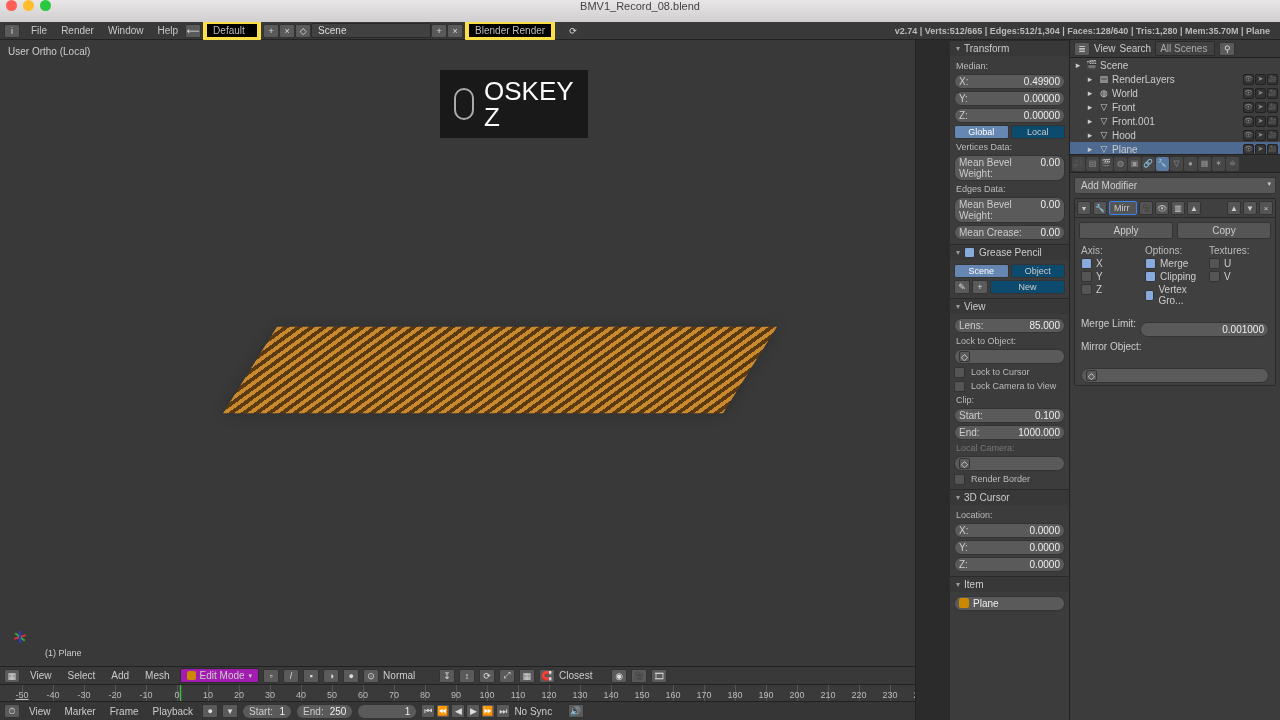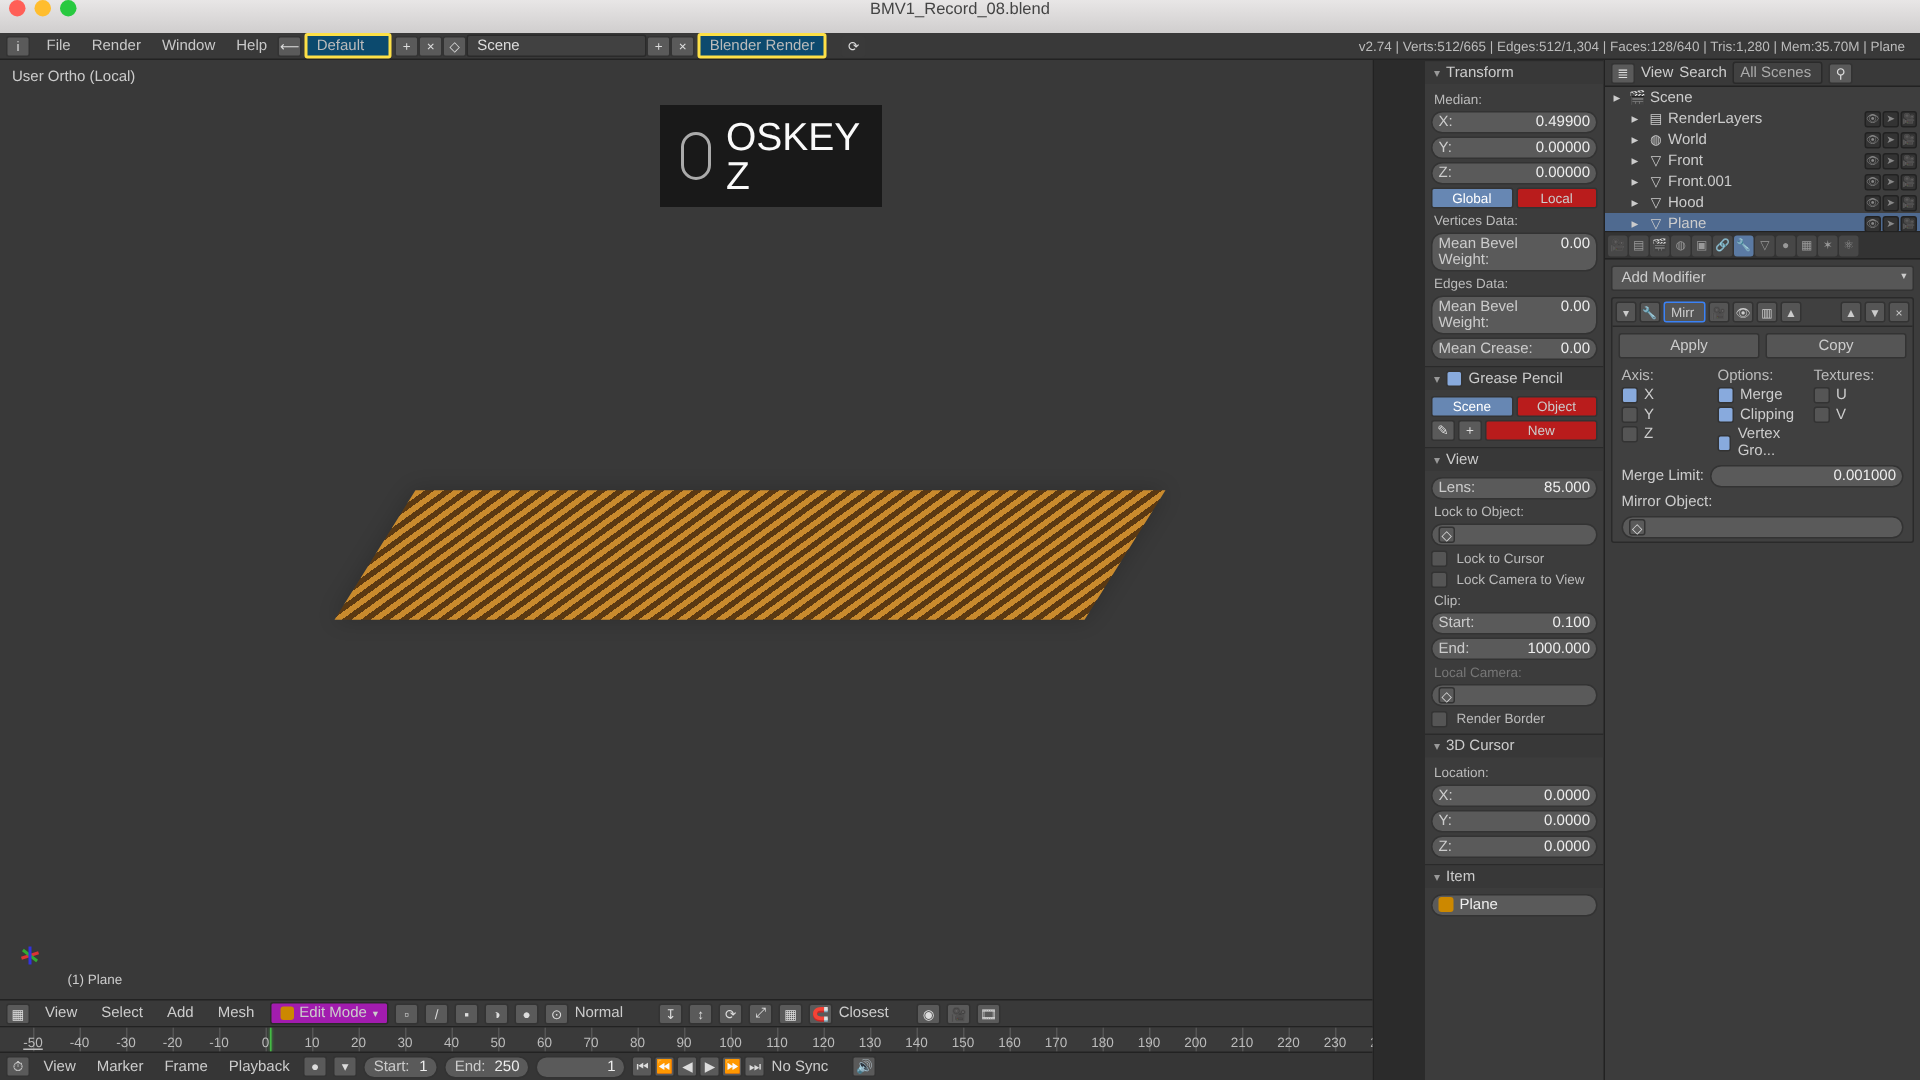--- a/index.html
+++ b/index.html
@@ -6,23 +6,23 @@
 body { width:1280px; height:720px; background:#2b2b2b; overflow:hidden; position:relative; }
 .titlebar { height:22px; background:linear-gradient(#e8e6e6,#d0cece); display:flex; align-items:flex-start; padding:0 6px; position:relative; }
 .traffic { display:flex; gap:6px; }
 .traffic span { width:11px; height:11px; border-radius:50%; display:inline-block; }
 .tf-r { background:#ff5f57; } .tf-y { background:#ffbd2e; } .tf-g { background:#28c940; }
 .titletext { position:absolute; left:50%; transform:translateX(-50%); font-size:11px; color:#444; }
 .menubar { height:18px; background:#393939; border-bottom:1px solid #222; display:flex; align-items:center; color:#c8c8c8; font-size:10px; }
 .menubar .icons-left { padding:0 4px; display:flex; gap:2px; }
 .ib { background:#5a5a5a; border:1px solid #333; width:16px; height:14px; display:flex; align-items:center; justify-content:center; color:#ddd; font-size:9px; border-radius:2px; }
 .menubar .mitem { padding:0 7px; cursor:default; }
-.menubar .dropdown { background:#0c4a6e; border:2px solid #fde047; padding:1px 6px; min-width:58px; color:#bbb; border-radius:2px; margin:0 2px; display:inline-block; }
+.menubar .dropdown { background:#000000; border:4px solid #fde047; padding:1px 6px; min-width:58px; color:#bbb; border-radius:2px; margin:0 2px; display:inline-block; }
 .menubar .sceneinput { background:#414141; border:1px solid #2a2a2a; padding:1px 6px; min-width:120px; color:#ddd; border-radius:2px; }
-.menubar .stats { margin-left:auto; padding-right:10px; color:#bbb; font-size:9px; }
+.menubar .stats { margin-left:auto; padding-right:10px; color:#bbb; font-size:9px;font-weight:bold; }
 .workarea { position:absolute; top:40px; left:0; right:0; bottom:0; display:flex;justify-content:flex-end; }
 .view3d { flex:1; display:flex; flex-direction:column; background:#393939; position:relative; border-right:1px solid #222; }
 .view3d-main { flex:1; position:relative; background:#393939; overflow:hidden; }
 .userlabel { position:absolute; top:6px; left:8px; color:#ccc; font-size:10px; }
 .keyprompt { position:absolute; top:30px; left:440px; background:rgba(0,0,0,.55); padding:8px 14px; display:flex; align-items:center; gap:10px; }
 .keyprompt .mouse { width:20px; height:32px; border:2px solid #aaa; border-radius:10px; position:relative; }
 .keyprompt .kt { color:#fafafa; font-size:26px; font-weight:500; line-height:26px; }
 .meshwrap { position:absolute; left:250px; top:240px; width:500px; height:180px; transform:skewX(-32deg) scaleY(.48); }
 .meshwrap2 { width:100%; height:100%; background:repeating-linear-gradient(110deg,#c98a2d 0 6px,#5b3912 6px 12px); box-shadow:0 0 20px rgba(0,0,0,.2); }
 .bottomobj { position:absolute; bottom:8px; left:45px; color:#ccc; font-size:9px; }
@@ -50,21 +50,21 @@
 .propsN::-webkit-scrollbar{width:0}
 .propsN .scrollN { overflow-y:auto; flex:1; }
 .pn-sec { border-top:1px solid #2a2a2a; }
 .pn-head { background:#383838; padding:2px 6px; font-size:10px; display:flex; align-items:center; gap:4px; }
 .pn-head::before { content:'▾'; font-size:8px; color:#999; }
 .pn-body { padding:4px 4px; display:flex; flex-direction:column; gap:2px; }
 .pn-row { display:flex; gap:2px; }
 .pn-label { color:#bbb; padding:1px 2px; font-size:9px; }
 .nfield { background:#5a5a5a; border:1px solid #333; border-radius:8px; padding:1px 4px; color:#eee; font-size:9px; display:flex; justify-content:space-between; flex:1; }
 .nfield .fl { color:#ccc; }
-.btnhalf { flex:1; background:#b91c1c; border:1px solid #333; padding:1px 0; text-align:center; border-radius:2px; font-size:9px; }
+.btnhalf { flex:1; background:#0c4a6e; border:1px solid #333; padding:1px 0; text-align:center; border-radius:2px; font-size:9px; }
 .btnhalf.active { background:#6787b3; color:#fff; }
 .check { width:11px; height:11px; background:#555; border:1px solid #333; border-radius:2px; display:inline-block; }
 .right { width:210px; background:#3c3c3c; display:flex; flex-direction:column; color:#ccc; }
 .outliner { height:115px; border-bottom:1px solid #222; display:flex; flex-direction:column; }
 .out-head { height:18px; background:#393939; display:flex; align-items:center; gap:4px; padding:0 4px; border-bottom:1px solid #222; }
 .out-head .searchin { background:#414141; border:1px solid #2a2a2a; padding:1px 4px; border-radius:2px; color:#aaa; min-width:60px; }
 .out-body { flex:1; overflow:auto; background:#3e3e3e; font-size:9px; }
 .out-row { display:flex; align-items:center; padding:1px 2px; gap:2px; }
 .out-row.sel { background:#4f6a90; }
 .out-indent1 { padding-left:14px; }
@@ -84,21 +84,21 @@
 .mod-head .mi { width:14px; height:14px; background:#555; border:1px solid #333; border-radius:2px; display:flex;align-items:center;justify-content:center;font-size:8px;}
 .mod-head .mname { background:#555; border:1px solid #3b82f6; border-radius:2px; padding:1px 4px; font-size:9px; min-width:28px;}
 .mod-head .mx { margin-left:auto; }
 .mod-btnrow { display:flex; gap:4px; padding:4px; }
 .mod-btnrow .b { flex:1; background:#555; border:1px solid #333; border-radius:2px; padding:2px 0; text-align:center; font-size:10px; }
 .mod-cols { display:flex; gap:4px; padding:2px 6px; }
 .mod-cols .col { flex:1; display:flex; flex-direction:column; gap:2px; font-size:9px; }
 .mod-cols .lab { color:#bbb; }
 .mod-cols .chk { display:flex; gap:4px; align-items:center; }
 .mirfield { display:flex; gap:4px; align-items:center; padding:2px 6px; font-size:9px; }
-.mirfield .mf { flex:1; }
+.mirfield .mf { flex:1;margin-top:12px; }
 </style>
 </head>
 <body>
 
 <div class="titlebar">
   <div class="traffic">
     <span class="tf-r"></span>
     <span class="tf-y"></span>
     <span class="tf-g"></span>
   </div>

